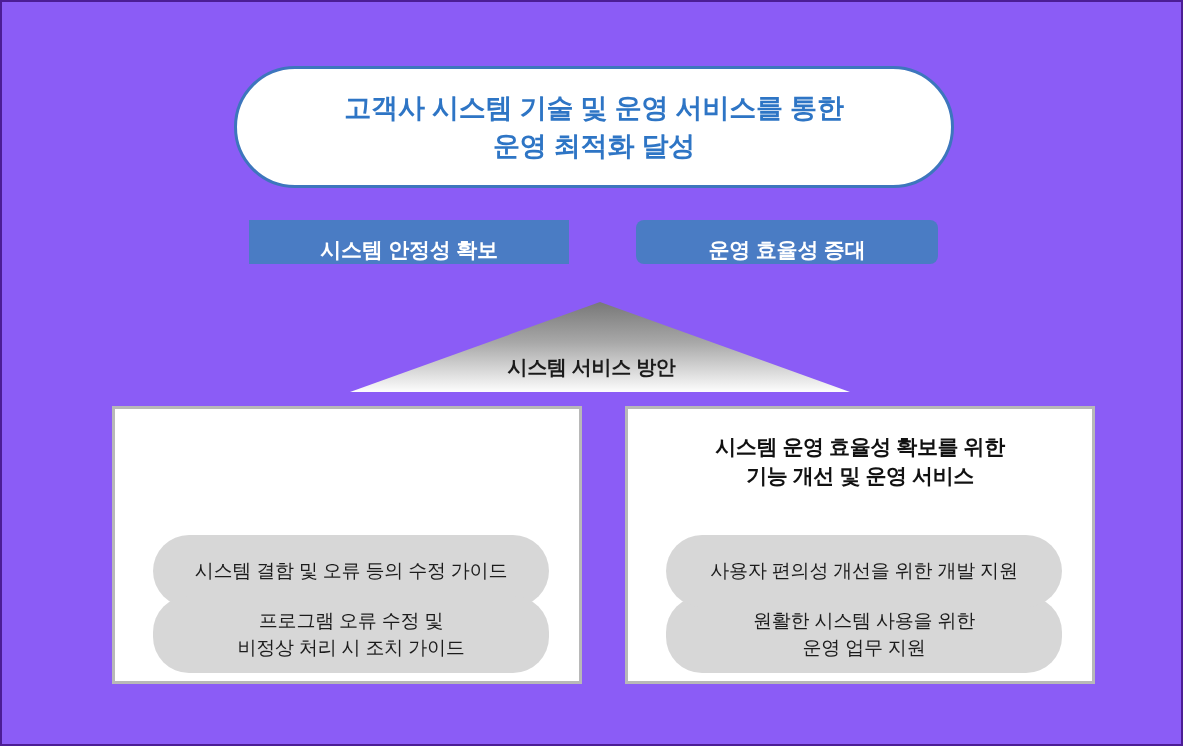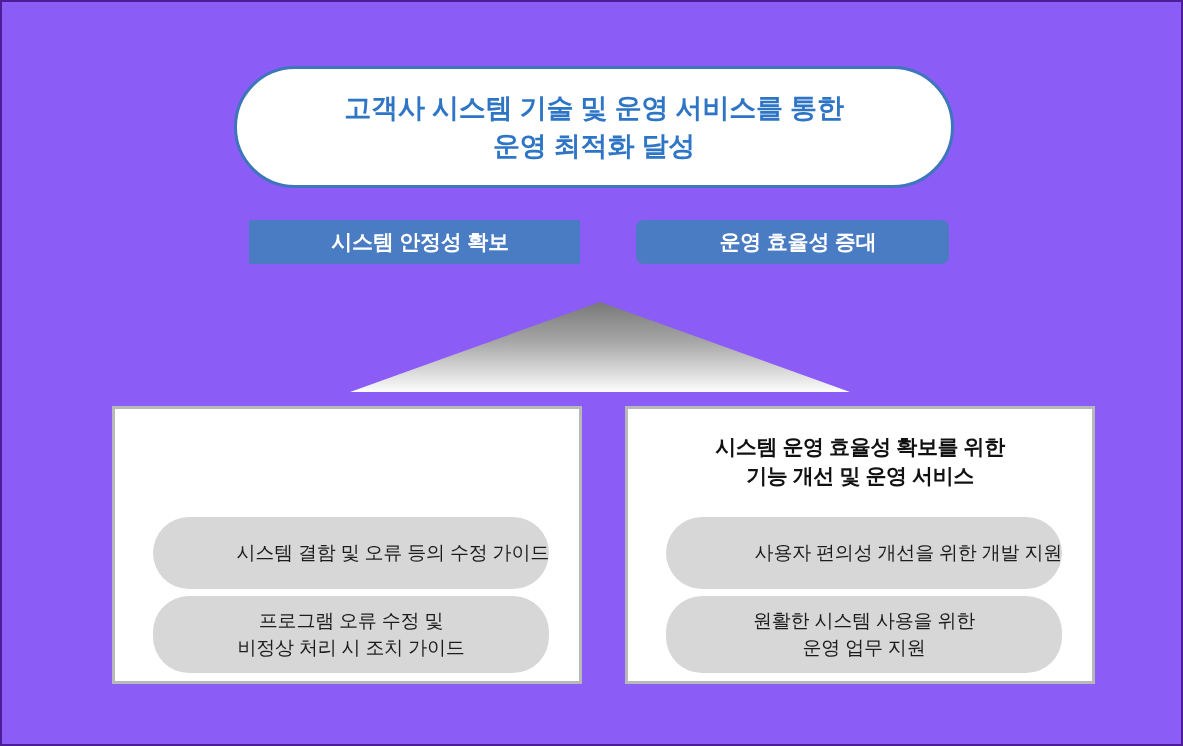--- a/index.html
+++ b/index.html
@@ -45,23 +45,22 @@
     white-space: pre-line;
   }
 
   
   .objective {
     position: absolute;
     top: 218px;
     height: 44px;
     background: #4a7cc4;
     display: flex;
-    align-items: center;
+    align-items: flex-end;
     justify-content: center;
-    padding-left: 11px;
   }
   .objective .label {
     color: #ffffff;
     font-size: 21px;
     font-weight: bold;
     letter-spacing: -0.2px;
   }
   #objective-0 { left: 247px; width: 320px; }
   #objective-1 { left: 634px; width: 302px; border-radius: 8px; }
 
@@ -125,23 +124,22 @@
     font-size: 19px;
     color: #1c1c1c;
     line-height: 1.38;
     text-align: center;
     letter-spacing: -0.2px;
     white-space: pre-line;
   }
   .pill-a {
     left: 38px;
     width: 396px;
-    top: 108px;
+    top: 126px;
     height: 72px;
-    justify-content: flex-end;
   }
   .pill-b {
     left: 38px;
     width: 396px;
     top: 187px;
     height: 77px;
   }
 </style>
 </head>
 <body>
@@ -166,20 +164,21 @@
         <linearGradient id="arrowGrad" x1="0" y1="0" x2="0" y2="1">
           <stop offset="0%" stop-color="#787878"></stop>
           <stop offset="45%" stop-color="#a8a8a8"></stop>
           <stop offset="80%" stop-color="#dedede"></stop>
           <stop offset="100%" stop-color="#fdfdfd"></stop>
         </linearGradient>
       </defs>
       <polygon points="253,2 503,92 3,92" fill="url(#arrowGrad)"></polygon>
     </svg>
   </div>
+  <div class="arrow-label">시스템 서비스 방안</div>
 
   <div class="panel" id="panel-0">
     <div class="pill pill-a">
       <span class="pill-text">시스템 결함 및 오류 등의 수정 가이드</span>
     </div>
     <div class="pill pill-b">
       <span class="pill-text">프로그램 오류 수정 및
 비정상 처리 시 조치 가이드</span>
     </div>
   </div>

